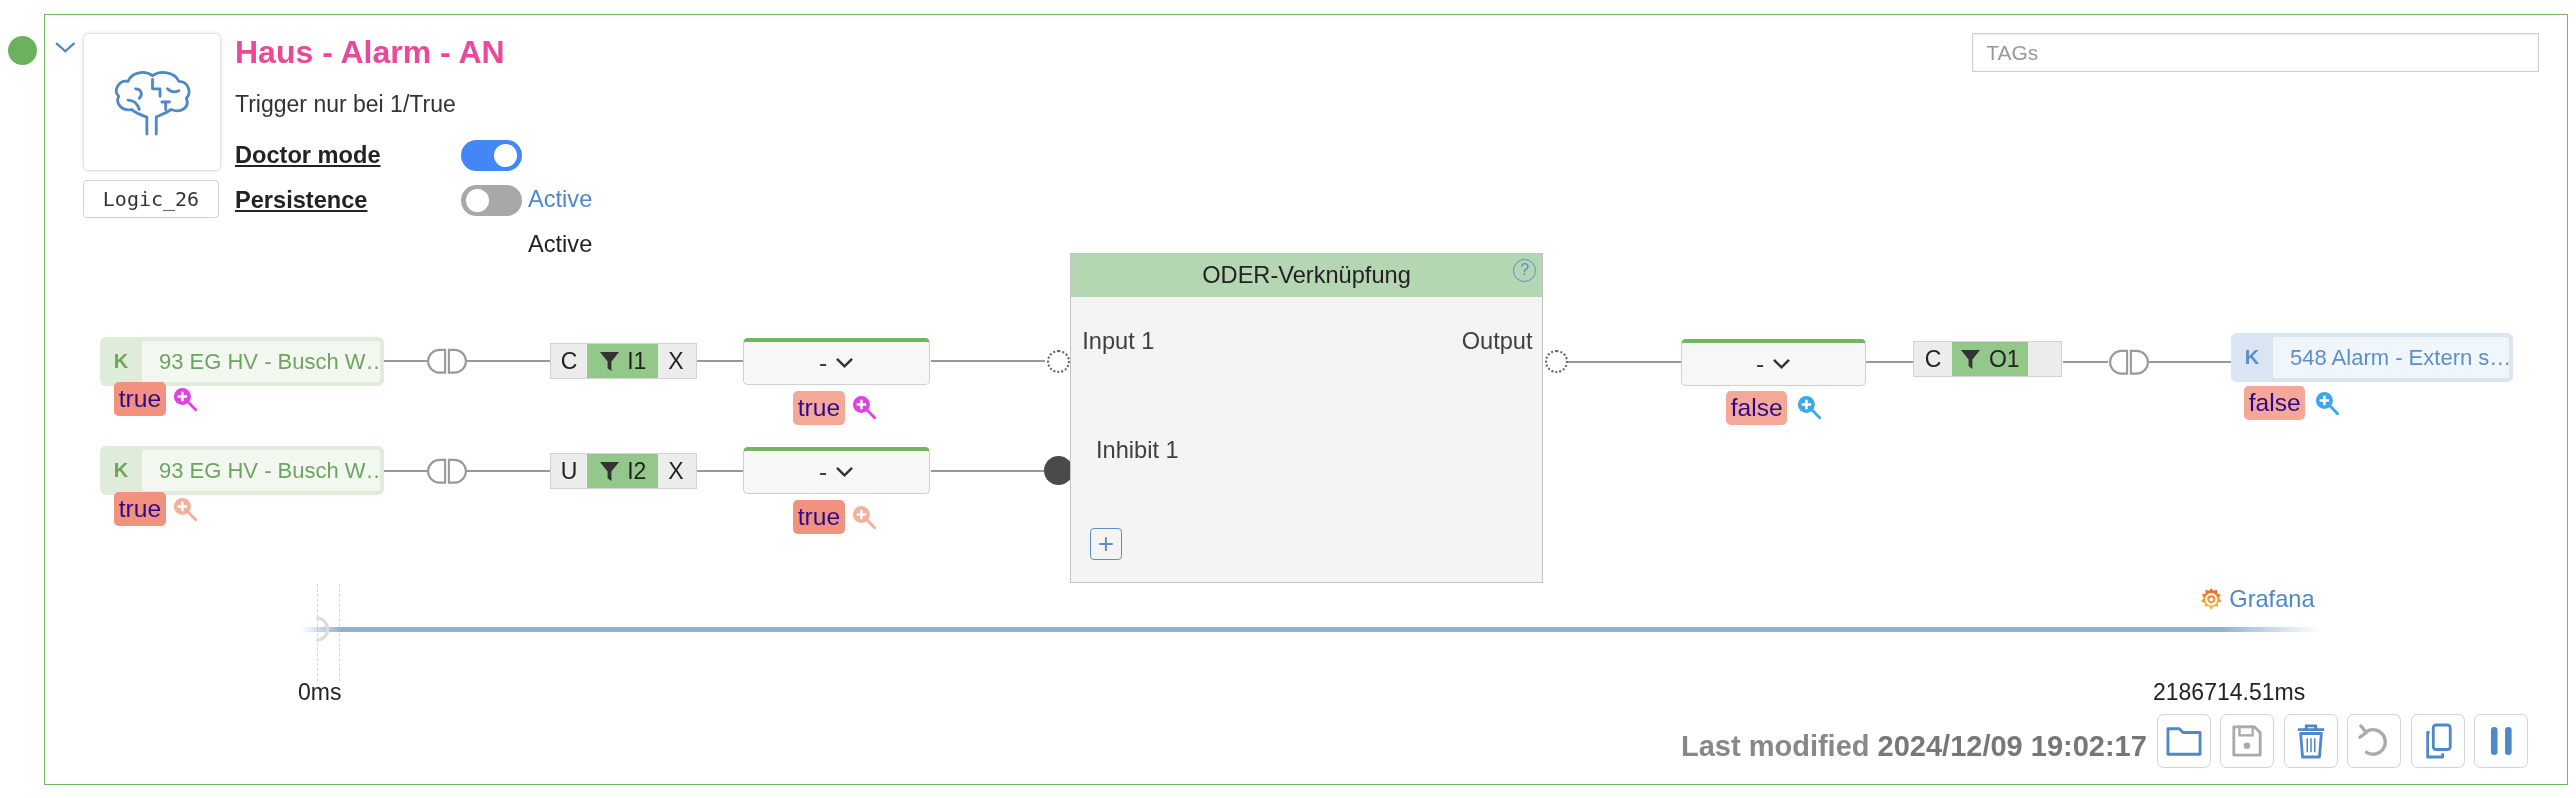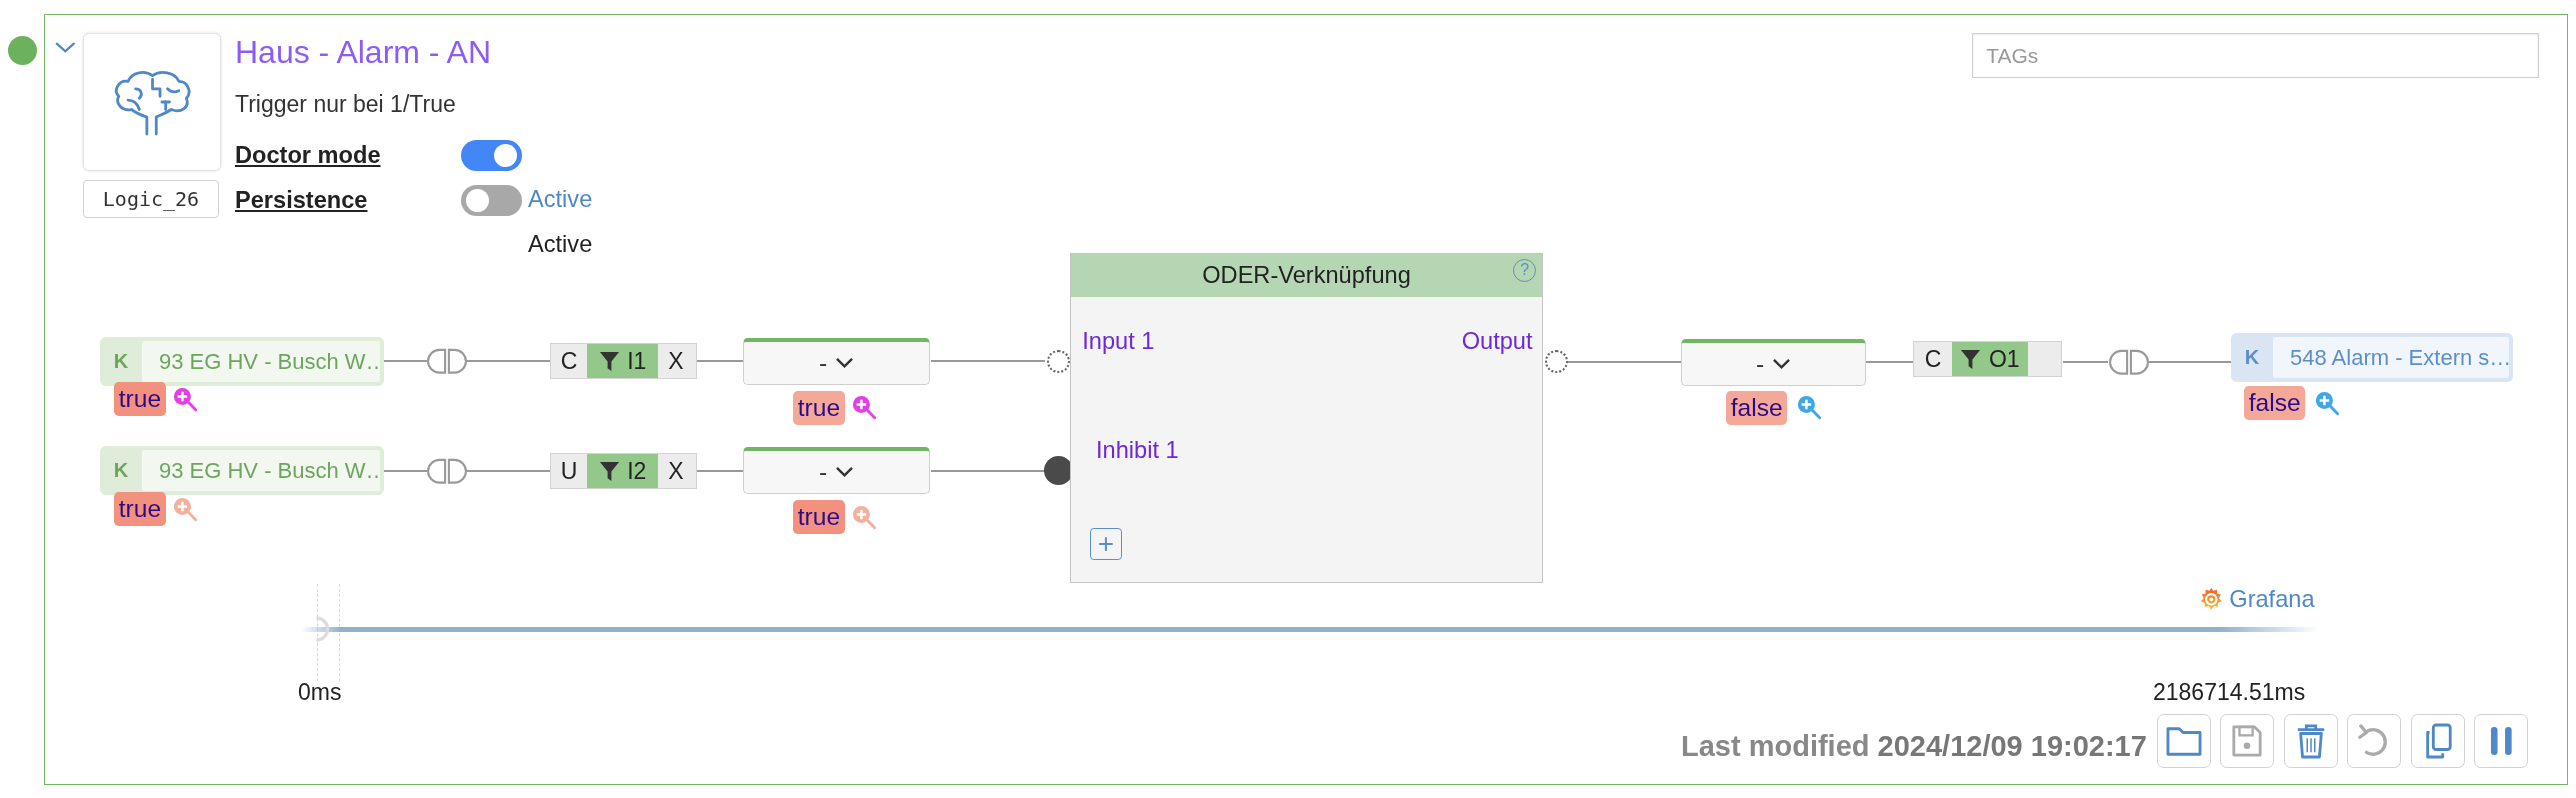--- a/index.html
+++ b/index.html
@@ -6,29 +6,29 @@
   body { width:2576px; height:798px; position:relative; overflow:hidden;
          font-family:"Liberation Sans", sans-serif; color:#222; }
   .abs { position:absolute; }
   #status-dot { left:7.6px; top:36px; width:29px; height:29px; border-radius:50%; background:#6cb25e; }
   #frame { left:44px; top:14px; width:2524px; height:771px; border:1.9px solid #74b566; box-sizing:border-box; }
   #collapse { left:53px; top:38px; width:24.6px; height:19px; cursor:pointer; }
   #icon-box { left:83px; top:33px; width:136px; height:136px; border:0.9px solid #e2e2e2; border-radius:5.7px;
               box-shadow:0 0 3.8px rgba(0,0,0,0.12); background:#fff; display:flex; align-items:center; justify-content:center; }
   #logic-id { left:83px; top:180px; width:136px; height:38px; border:1.4px solid #d0d0d0; border-radius:3.8px; box-sizing:border-box;
               font-family:"DejaVu Sans Mono", monospace; font-size:20px; color:#333; display:flex; align-items:center; justify-content:center; }
-  #title { left:235px; top:34px; font-size:32px; font-weight:normal; color:#8b5cf6; white-space:nowrap; }
+  #title { left:235px; top:34px; font-size:32px; font-weight:bold; color:#ec4899; white-space:nowrap; }
   #subtitle { left:235px; top:91px; font-size:23px; color:#333; white-space:nowrap; }
   .opt-label { left:235px; font-size:23.6px; font-weight:bold; color:#222; white-space:nowrap;text-decoration:underline; }
   .toggle { width:61px; height:31px; border-radius:16px; position:absolute; cursor:pointer; }
   .toggle .knob { position:absolute; top:3.8px; width:23.6px; height:23.6px; border-radius:50%; background:#fff; }
   .toggle.on { background:#4287f5; } .toggle.on .knob { right:4.7px; }
   .toggle.off { background:#a8a8a8; } .toggle.off .knob { left:4.7px; }
   .toggle-text { font-size:23.6px; white-space:nowrap;margin-top:44px; }
-  #tags { left:1972px; top:33px; width:567px; height:45px; border:1.9px solid #cfcfcf; box-sizing:border-box; box-shadow: inset 0 0.9px 2.8px rgba(0,0,0,0.08);
+  #tags { left:1972px; top:33px; width:567px; height:39px; border:1.9px solid #cfcfcf; box-sizing:border-box; box-shadow: inset 0 0.9px 2.8px rgba(0,0,0,0.08);
           font-family:"Liberation Sans", sans-serif; font-size:21px; padding:0 13.2px; color:#333; outline:none; }
   #tags::placeholder { color:#999; }
 
   .wire { position:absolute; height:1.9px; background:#999; }
   .node-in { position:absolute; height:49px; border-radius:5.7px; background:#dfecd9; box-sizing:border-box; }
   .node-in .k { position:absolute; left:0; top:0; width:42px; height:49px; display:flex; align-items:center; justify-content:center;
                 font-weight:bold; font-size:20px; }
   .node-in .name { position:absolute; left:42px; top:3.8px; right:3.8px; bottom:3.8px; border-radius:1.9px; display:flex; align-items:center;
                    padding-left:17px; font-size:22px; white-space:nowrap; overflow:hidden; }
   .node-in.green .k { color:#6da55e; } .node-in.green .name { background:#f2f7f0; color:#6da55e; }
@@ -47,21 +47,21 @@
         box-sizing:border-box; display:flex; align-items:center; justify-content:center; gap:7.6px; font-size:24.6px; color:#333; cursor:pointer; }
 
   .port-dotted { position:absolute; width:23px; height:23px; border-radius:50%; border:2.8px dotted #666; box-sizing:border-box; background:#fff; }
   .port-solid { position:absolute; width:29px; height:29px; border-radius:50%; background:#4a4a4a; }
 
   #block { left:1070px; top:253px; width:473px; height:330px; border:1.9px solid #c4c4c4; background:#f4f4f4; box-sizing:border-box; }
   #block-header { position:absolute; left:0; top:0; right:0; height:43px; background:#b5d6b2; display:flex; align-items:center; justify-content:center;
                   font-size:23.6px; color:#222; }
   #block-help { position:absolute; right:5.7px; top:4.7px; width:23px; height:23px; border:1.4px solid #5b8fcc; border-radius:50%; color:#5b8fcc;
                 font-size:16px; display:flex; align-items:center; justify-content:center; box-sizing:border-box; cursor:pointer; }
-  .port-label { position:absolute; font-size:23.6px; color:#6d28d9; white-space:nowrap; }
+  .port-label { position:absolute; font-size:23.6px; color:#404040; white-space:nowrap; }
   #add-port { position:absolute; left:19px; top:274px; width:32px; height:32px; border:1.9px solid #5b8fcc; border-radius:3.8px; box-sizing:border-box;
               color:#5b8fcc; font-size:28px; display:flex; align-items:center; justify-content:center; cursor:pointer; line-height:1; }
 
   #timeline { left:301px; top:627px; width:2019px; height:4.7px; background:linear-gradient(to right, rgba(145,176,204,0) 0%, #91b0cc 2%, #91b0cc 95%, rgba(145,176,204,0) 100%); }
   .dash-v { position:absolute; width:0; border-left:1.9px dashed #d6d6d6; top:584px; height:97px; }
   #tl-handle { left:307px; top:615px; width:28px; height:28px; cursor:pointer; }
   .tl-text { position:absolute; font-size:23px; color:#222; white-space:nowrap; }
   #grafana { left:2199px; top:586px; display:flex; align-items:center; gap:5.7px; font-size:23.6px; color:#4f88c6; cursor:pointer; }
 
   #last-mod { left:1681px; top:730px; font-size:29px; color:#888; white-space:nowrap;font-weight:bold; }

